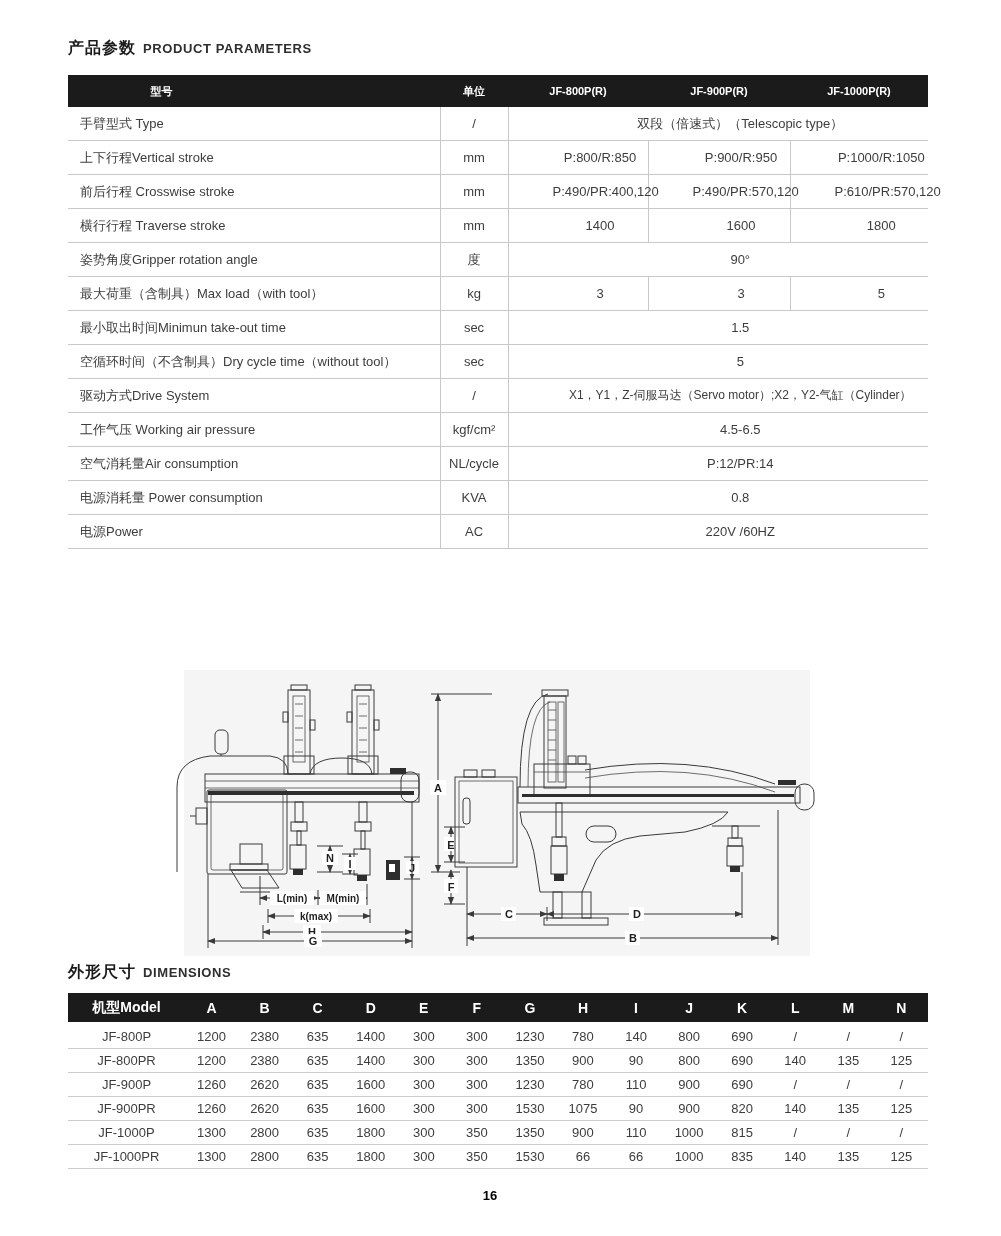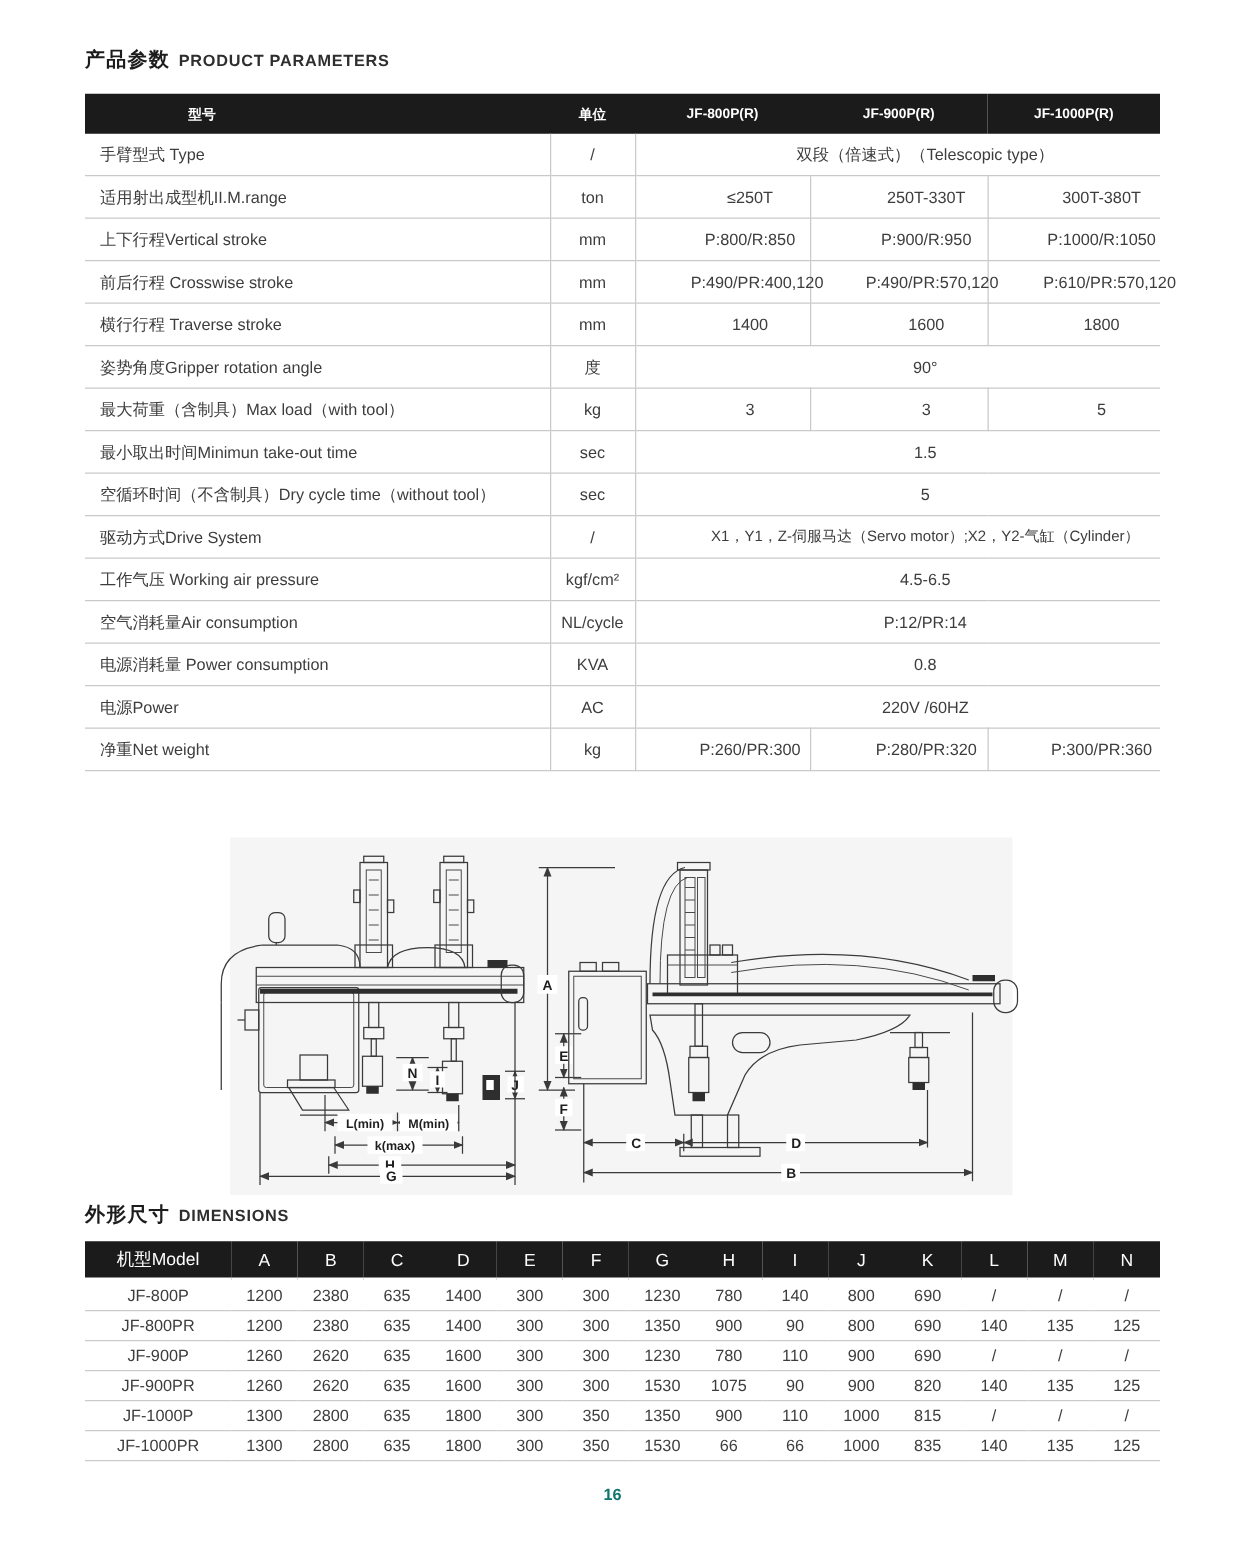--- a/index.html
+++ b/index.html
@@ -17,24 +17,24 @@
   .spec thead th.c-name{padding-right:185px;}
   .spec tbody td{height:33px;font-size:13px;color:#3d3d3d;border-bottom:1px solid #c9c9c9;padding:0;text-align:center;}
   .spec tbody td.c-name{text-align:left;padding-left:12px;border-right:1px solid #c9c9c9;}
   .spec tbody td.c-unit{border-right:1px solid #c9c9c9;}
   .spec tbody td.c-val{border-right:1px solid #c9c9c9;padding-left:44px;}
   .spec tbody td.c-val:last-child{border-right:none;}
   .spec tbody td.c-long{font-size:12px;}
 
   
   .dims{position:absolute;left:68px;top:981px;width:860px;}
-  .dims thead th{background:#1b1b1b;color:#fff;height:29px;font-size:14px;font-weight:normal;padding:0;border-bottom:3px solid #fff;}
+  .dims thead th{background:#1b1b1b;color:#fff;height:29px;font-size:14px;font-weight:bold;padding:0;border-bottom:3px solid #fff;}
   .dims tbody td{height:23px;font-size:13px;color:#3d3d3d;border-bottom:1px solid #cbcbcb;text-align:center;padding:0;}
 
-  .page-number{position:absolute;top:1176px;left:0;width:980px;text-align:center;font-size:13px;font-weight:bold;color:#0f766e;}
+  .page-number{position:absolute;top:1176px;left:0;width:980px;text-align:center;font-size:13px;font-weight:bold;color:#000000;}
 
   
   .drawing{position:absolute;left:120px;top:648px;width:720px;height:300px;}
   .dw .ln{stroke:#3a3a3a;stroke-width:1;fill:none;}
   .dw .lnthin{stroke:#4a4a4a;stroke-width:0.8;fill:none;}
   .dw .dark{fill:#2e2e2e;stroke:none;}
   .dw .wbg{fill:#ffffff;stroke:none;}
   .dw .dtxt{font-family:"Liberation Sans",sans-serif;font-size:11px;font-weight:bold;fill:#1e1e1e;text-anchor:middle;}
   .dw .dtxt-sm{font-family:"Liberation Sans",sans-serif;font-size:10px;font-weight:bold;fill:#1e1e1e;text-anchor:middle;}
 </style>
@@ -64,27 +64,20 @@
           <th>JF-1000P(R)</th>
         </tr>
     </thead>
     <tbody>
         <tr>
           <td class="c-name">手臂型式 Type</td>
           <td class="c-unit">/</td>
           <td class="c-val" colspan="3">双段（倍速式）（Telescopic type）</td>
         </tr>
         <tr>
-          <td class="c-name">适用射出成型机II.M.range</td>
-          <td class="c-unit">ton</td>
-          <td class="c-val">≤250T</td>
-          <td class="c-val">250T-330T</td>
-          <td class="c-val">300T-380T</td>
-        </tr>
-        <tr>
           <td class="c-name">上下行程Vertical stroke</td>
           <td class="c-unit">mm</td>
           <td class="c-val">P:800/R:850</td>
           <td class="c-val">P:900/R:950</td>
           <td class="c-val">P:1000/R:1050</td>
         </tr>
         <tr>
           <td class="c-name">前后行程 Crosswise stroke</td>
           <td class="c-unit">mm</td>
           <td class="c-val">P:490/PR:400,120</td>
@@ -137,27 +130,20 @@
         </tr>
         <tr>
           <td class="c-name">电源消耗量 Power consumption</td>
           <td class="c-unit">KVA</td>
           <td class="c-val" colspan="3">0.8</td>
         </tr>
         <tr>
           <td class="c-name">电源Power</td>
           <td class="c-unit">AC</td>
           <td class="c-val" colspan="3">220V /60HZ</td>
-        </tr>
-        <tr>
-          <td class="c-name">净重Net weight</td>
-          <td class="c-unit">kg</td>
-          <td class="c-val">P:260/PR:300</td>
-          <td class="c-val">P:280/PR:320</td>
-          <td class="c-val">P:300/PR:360</td>
         </tr>
       </tbody>
   </table>
 
 
   <div class="drawing">
     <svg class="dw" width="720" height="300" viewBox="0 0 720 300">
       <defs>
         <marker id="ar" viewBox="0 0 10 10" refX="9" refY="5" markerWidth="8" markerHeight="8" orient="auto-start-reverse">
           <path d="M0,1 L10,5 L0,9 z" fill="#3a3a3a"></path>

